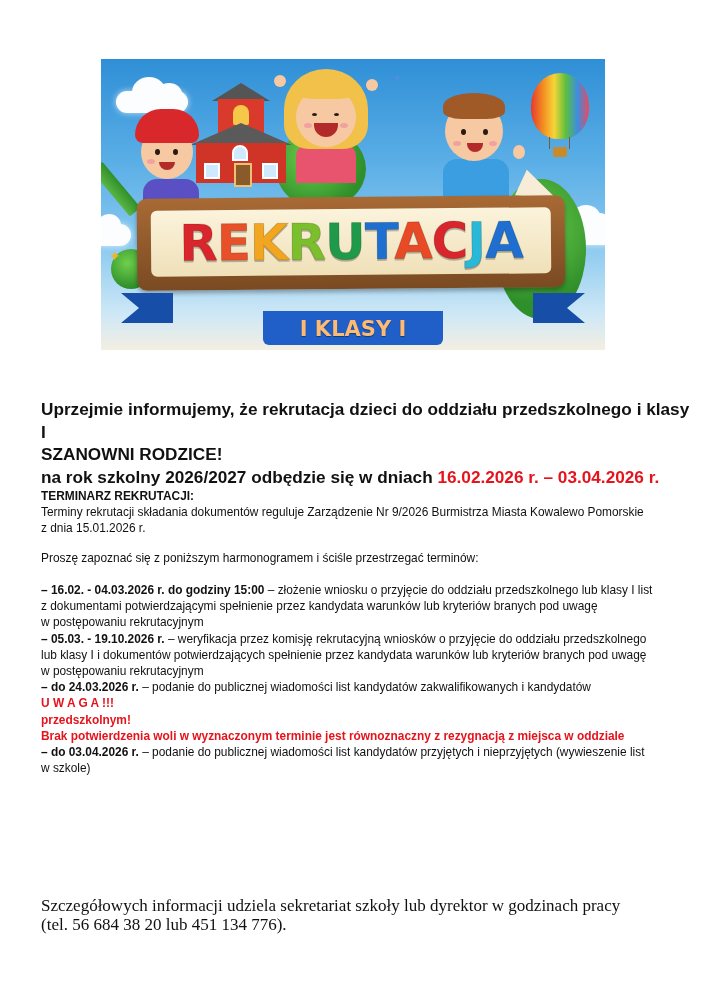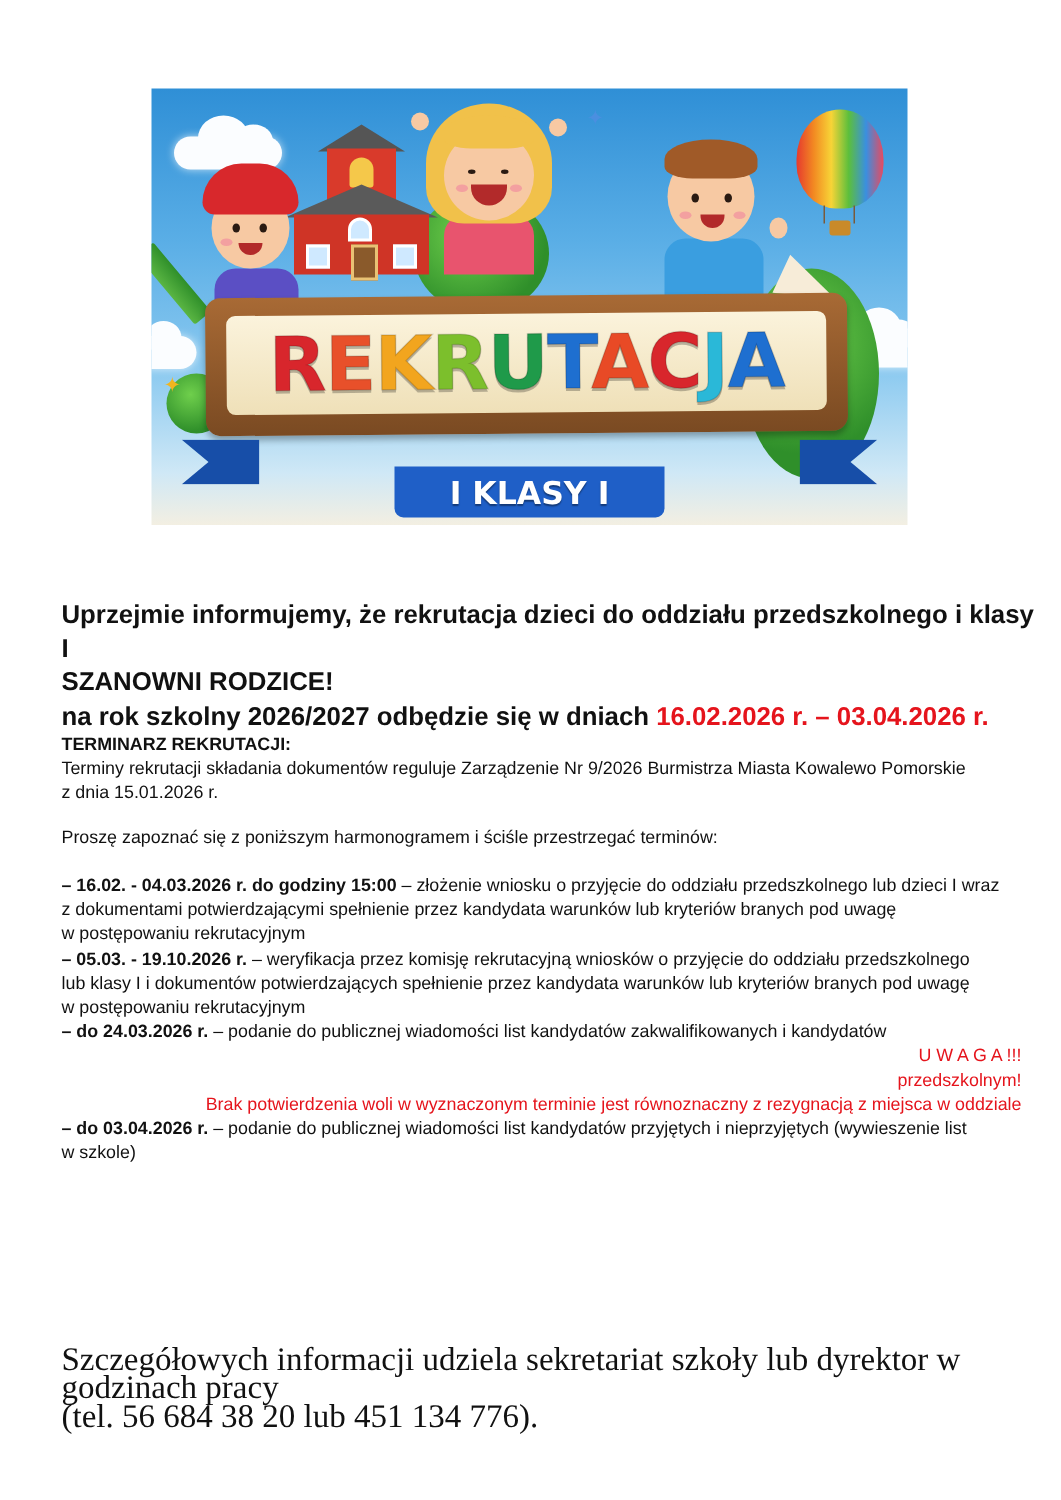--- a/index.html
+++ b/index.html
@@ -58,33 +58,33 @@
   .rek span { -webkit-text-stroke: 1px rgba(0,0,0,.15); text-shadow: 0 2px 0 rgba(0,0,0,.25); }
 
   .ribbon { position: absolute; left: 60px; top: 226px; width: 384px; height: 34px; background: #1f5fc7;
             border-radius: 4px; box-shadow: 0 2px 3px rgba(0,0,0,.3); }
   .ribbon-tail { position: absolute; top: 234px; width: 52px; height: 30px; background: #174ea8; }
   .ribbon-tail.l { left: 20px; clip-path: polygon(0 0, 100% 0, 100% 100%, 0 100%, 18px 50%); }
   .ribbon-tail.r { left: 432px; clip-path: polygon(0 0, 100% 0, calc(100% - 18px) 50%, 100% 100%, 0 100%); }
   .ribbon-sub { position: absolute; left: 162px; top: 252px; width: 180px; height: 34px; background: #1f5fc7; border-radius: 0 0 6px 6px; }
   .rib1 { position: absolute; left: 0; right: 0; top: 5px; text-align: center; color: #fff; font-family: "DejaVu Sans", sans-serif;
           font-weight: bold; font-size: 17px; letter-spacing: .3px; white-space: nowrap; text-shadow: 0 1px 1px rgba(0,0,0,.4); }
-  .rib2 { position: absolute; left: 0; right: 0; top: 6px; text-align: center; color: #ffffff; font-family: "DejaVu Sans", sans-serif;
+  .rib2 { position: absolute; left: 0; right: 0; top: 6px; text-align: center; color: #fdba74; font-family: "DejaVu Sans", sans-serif;
           font-weight: bold; font-size: 21px; white-space: nowrap; text-shadow: 0 1px 1px rgba(0,0,0,.4); }
   .dot { display: inline-block; width: 4px; height: 4px; border-radius: 50%; background: #fff; vertical-align: middle; margin: 0 8px; }
 
   
   .intro { position: absolute; left: 41px; top: 398px; width: 650px; font-weight: bold; font-size: 17.2px; line-height: 22.5px; }
   .red { color: #e5141c; }
   .section { position: absolute; left: 41px; width: 640px; font-size: 11.9px; line-height: 16.2px; }
   .sec-head { font-weight: bold; }
   .sched-item .date { font-weight: bold; }
-  .warn { color: #e5141c; font-weight: normal; text-align: right; }
+  .warn { color: #e5141c; font-weight: bold; }
   .footer { position: absolute; left: 41px; top: 896px; width: 640px; font-family: "Liberation Serif", "DejaVu Serif", serif;
-            font-size: 22px; line-height: 19px; }
+            font-size: 17px; line-height: 19px; }
 </style>
 </head>
 <body>
 
 <div class="banner">
   <div class="cloud c1"></div>
   <div class="cloud c2"></div>
   <div class="cloud c3"></div>
 
   <div class="hill" style="left:175px;top:70px;width:90px;height:80px;"></div>
@@ -172,21 +172,21 @@
 <div class="section" style="top:488px;">
   <div class="sec-head">TERMINARZ REKRUTACJI:</div>
   <div>Terminy rekrutacji składania dokumentów reguluje Zarządzenie Nr 9/2026 Burmistrza Miasta Kowalewo Pomorskie</div>
   <div>z dnia 15.01.2026 r.</div>
 </div>
 
 <div class="section" style="top:550px;">Proszę zapoznać się z poniższym harmonogramem i ściśle przestrzegać terminów:</div>
 
 <div class="section" style="top:582px;">
   <div class="sched-item">
-    <div><span class="date">– 16.02. - 04.03.2026 r. do godziny 15:00</span><span> – złożenie wniosku o przyjęcie do oddziału przedszkolnego lub dzieci I wraz</span></div>
+    <div><span class="date">– 16.02. - 04.03.2026 r. do godziny 15:00</span><span> – złożenie wniosku o przyjęcie do oddziału przedszkolnego lub klasy I list</span></div>
     <div>z dokumentami potwierdzającymi spełnienie przez kandydata warunków lub kryteriów branych pod uwagę</div>
     <div>w postępowaniu rekrutacyjnym</div>
   </div>
   <div class="sched-item">
     <div><span class="date">– 05.03. - 19.10.2026 r.</span><span> – weryfikacja przez komisję rekrutacyjną wniosków o przyjęcie do oddziału przedszkolnego</span></div>
     <div>lub klasy I i dokumentów potwierdzających spełnienie przez kandydata warunków lub kryteriów branych pod uwagę</div>
     <div>w postępowaniu rekrutacyjnym</div>
   </div>
   <div class="sched-item">
     <div><span class="date">– do 24.03.2026 r.</span><span> – podanie do publicznej wiadomości list kandydatów zakwalifikowanych i kandydatów</span></div>

